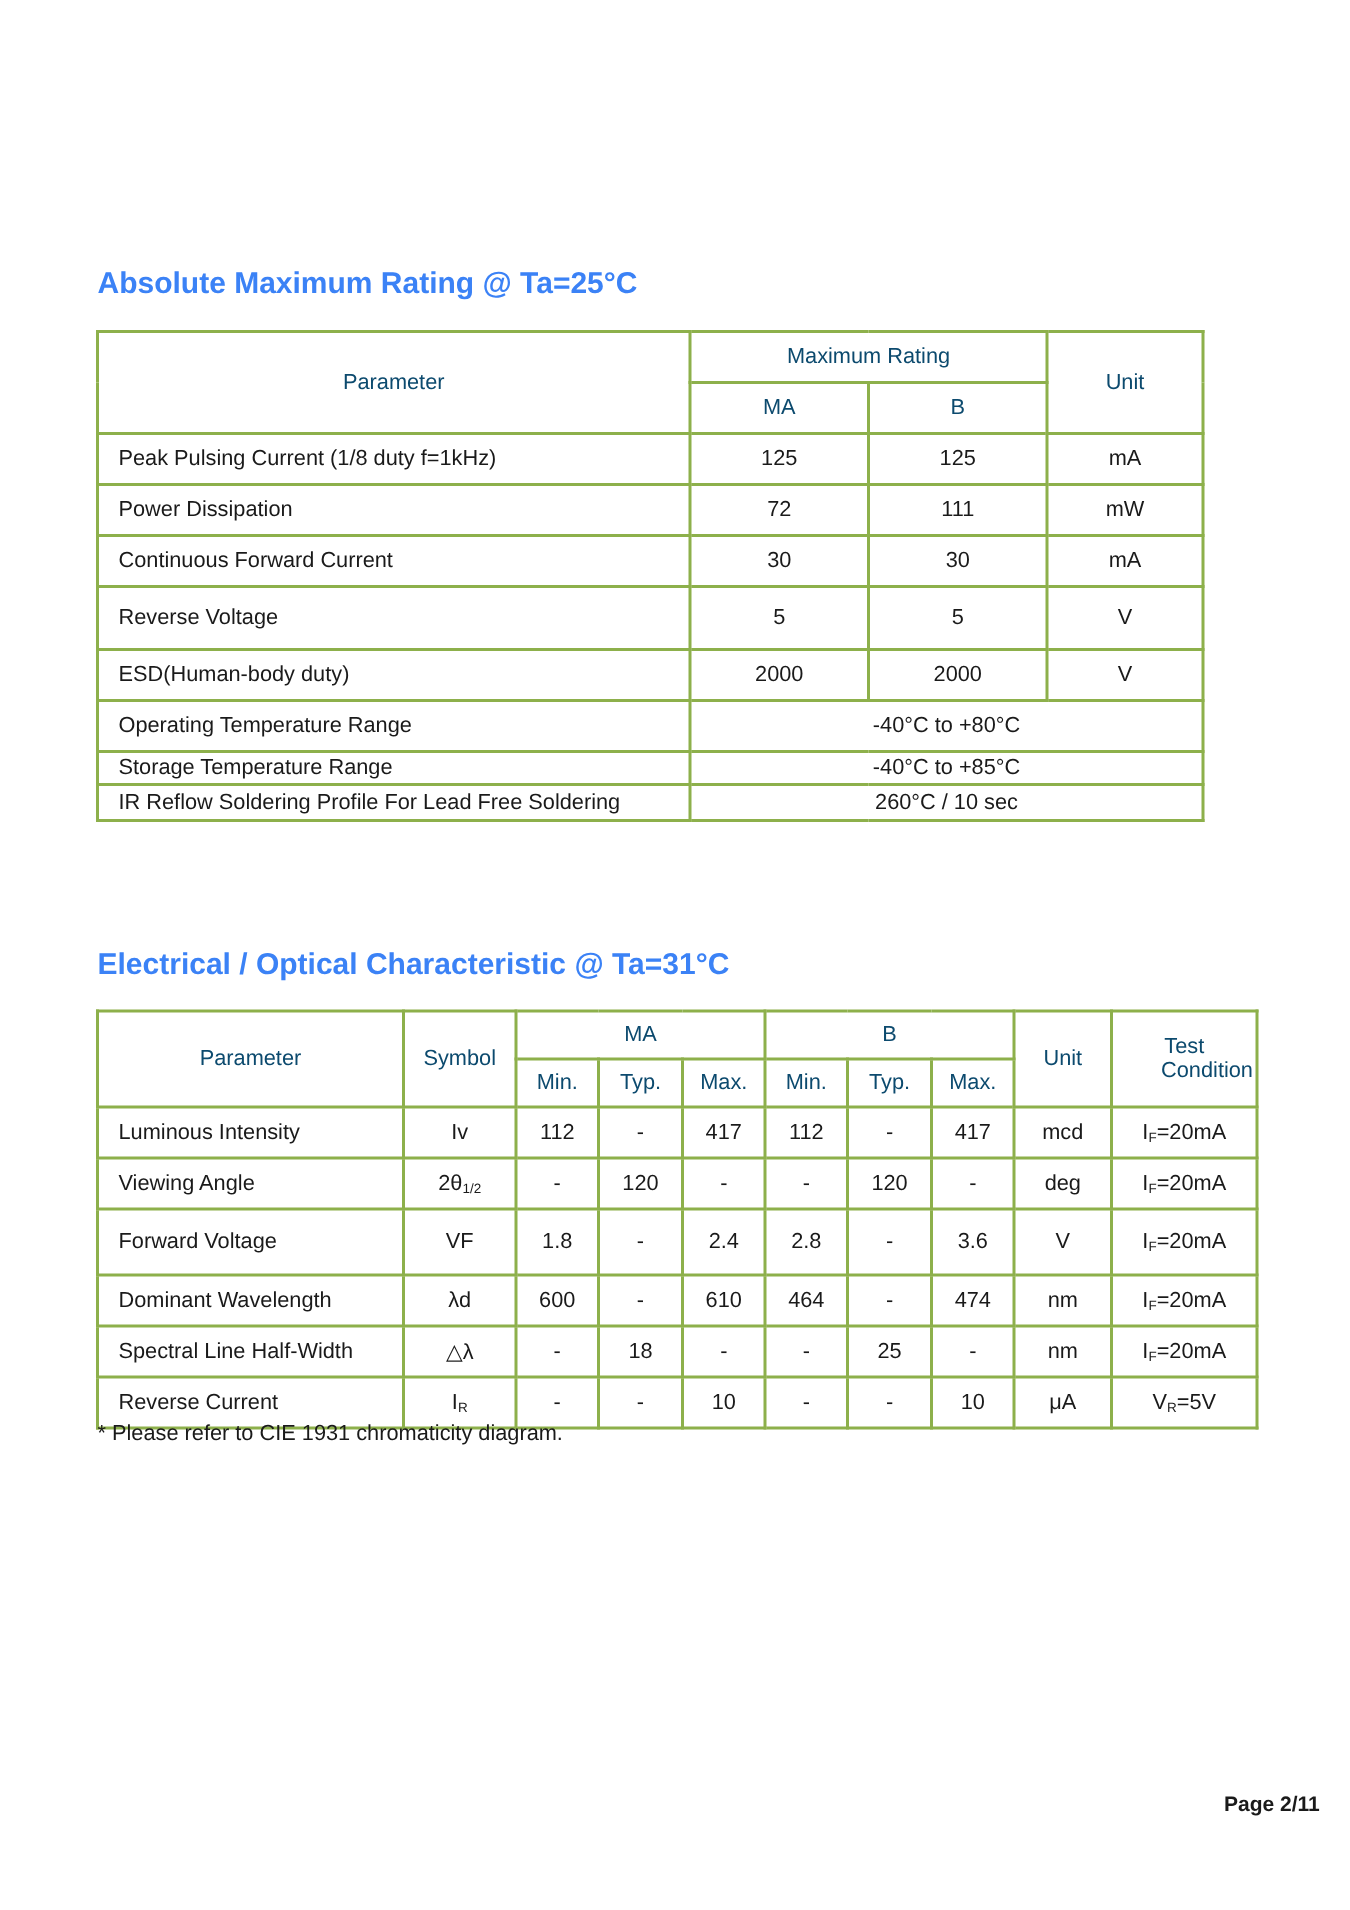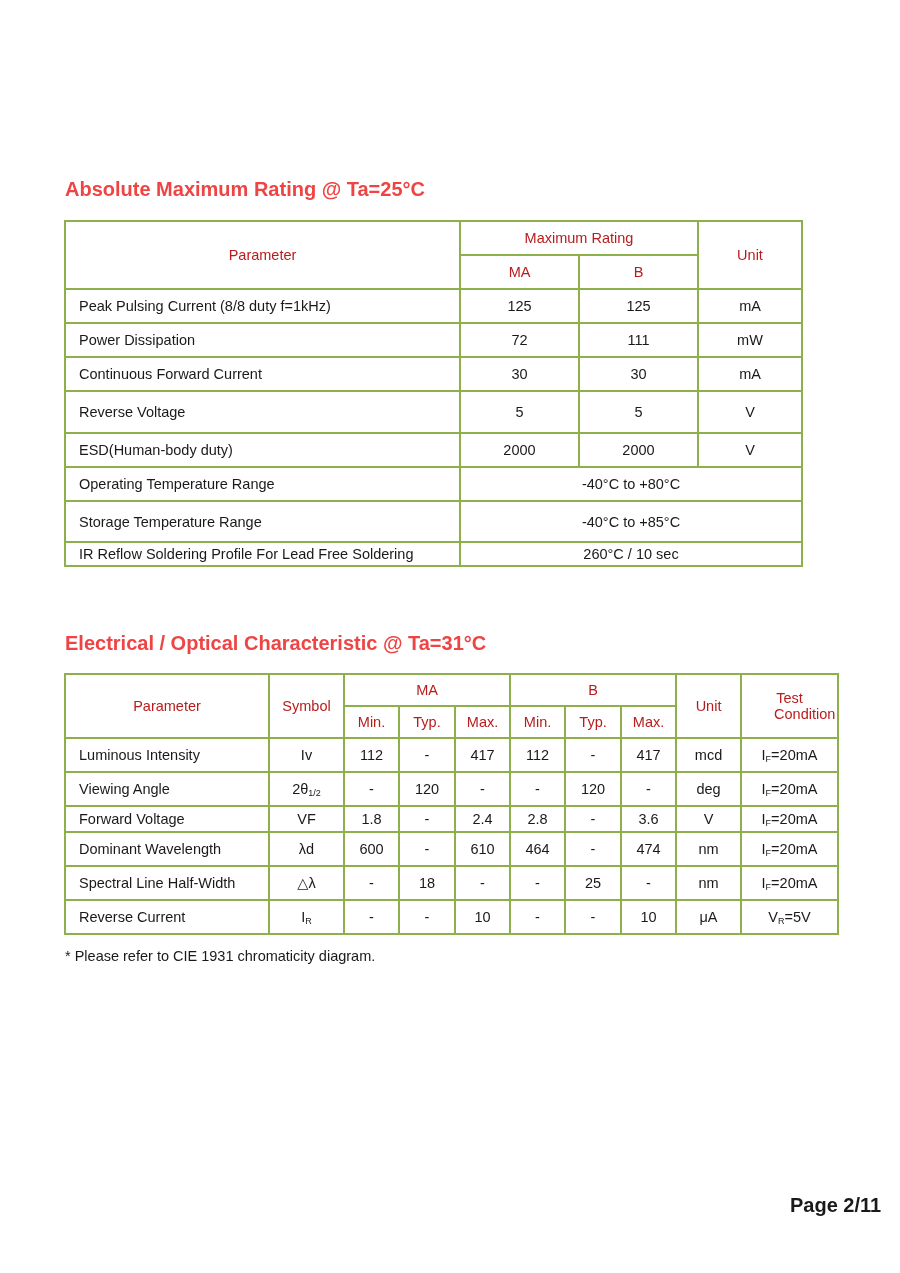--- a/index.html
+++ b/index.html
@@ -1,24 +1,24 @@
 <!DOCTYPE html>
 <html><head>
 <meta charset="utf-8">
 <style>
   html, body { margin:0; padding:0; background:#ffffff; }
   body { width:900px; height:1273px; position:relative; font-family:"Liberation Sans", sans-serif; color:#1a1a1a; }
-  .title { position:absolute; left:65px; font-size:20px; font-weight:bold; color:#ef4444; margin:0; }
+  .title { position:absolute; left:65px; font-size:20px; font-weight:bold; color:#3b82f6; margin:0; }
   table { position:absolute; border-collapse:collapse; font-size:14.5px; table-layout:fixed; }
   td, th { border:2px solid #8db04b; text-align:center; padding:0; font-weight:normal; }
-  th { color:#b91c1c; }
+  th { color:#0c4a6e; }
   td.left { text-align:left; padding-left:13px; }
   sub { font-size:9px; vertical-align:-2px; }
   .note { position:absolute; left:65px; top:948px; font-size:14.5px; }
-  .page { position:absolute; left:790px; top:1194px; font-size:20px; font-weight:bold; }
+  .page { position:absolute; left:816px; top:1194px; font-size:14px; font-weight:bold; }
 </style>
 </head>
 <body>
 
 <h2 class="title" style="top:178px;">Absolute Maximum Rating @ Ta=25°C</h2>
 
 <table style="left:64px; top:220px; width:737px;">
   <colgroup>
     <col style="width:395px">
       <col style="width:119px">
@@ -31,21 +31,21 @@
     <th colspan="2">Maximum Rating</th>
     <th rowspan="2">Unit</th>
   </tr>
   <tr style="height:34px;">
     <th>MA</th>
     <th>B</th>
   </tr>
   </tbody>
     <tbody id="t1body">
       <tr style="height: 34px;">
-        <td class="left">Peak Pulsing Current (8/8 duty f=1kHz)</td>
+        <td class="left">Peak Pulsing Current (1/8 duty f=1kHz)</td>
         <td>125</td>
         <td>125</td>
         <td>mA</td>
       </tr>
       <tr style="height: 34px;">
         <td class="left">Power Dissipation</td>
         <td>72</td>
         <td>111</td>
         <td>mW</td>
       </tr>
@@ -64,21 +64,21 @@
       <tr style="height: 34px;">
         <td class="left">ESD(Human-body duty)</td>
         <td>2000</td>
         <td>2000</td>
         <td>V</td>
       </tr>
       <tr style="height: 34px; padding-left: 24px;">
         <td class="left">Operating Temperature Range</td>
         <td colspan="3">-40°C to +80°C</td>
       </tr>
-      <tr style="height: 41px;">
+      <tr style="height: 22px;">
         <td class="left">Storage Temperature Range</td>
         <td colspan="3">-40°C to +85°C</td>
       </tr>
       <tr style="height: 24px;">
         <td class="left">IR Reflow Soldering Profile For Lead Free Soldering</td>
         <td colspan="3">260°C / 10 sec</td>
       </tr>
     </tbody>
 </table>
 
@@ -133,21 +133,21 @@
         <td><span>2θ</span><sub>1/2</sub></td>
         <td>-</td>
         <td>120</td>
         <td>-</td>
         <td>-</td>
         <td>120</td>
         <td>-</td>
         <td>deg</td>
         <td><span>I</span><sub>F</sub><span>=20mA</span></td>
       </tr>
-      <tr style="height: 26px; padding-left: 44px;">
+      <tr style="height: 44px; padding-left: 44px;">
         <td class="left">Forward Voltage</td>
         <td><span>VF</span><sub></sub></td>
         <td>1.8</td>
         <td>-</td>
         <td>2.4</td>
         <td>2.8</td>
         <td>-</td>
         <td>3.6</td>
         <td>V</td>
         <td><span>I</span><sub>F</sub><span>=20mA</span></td>

